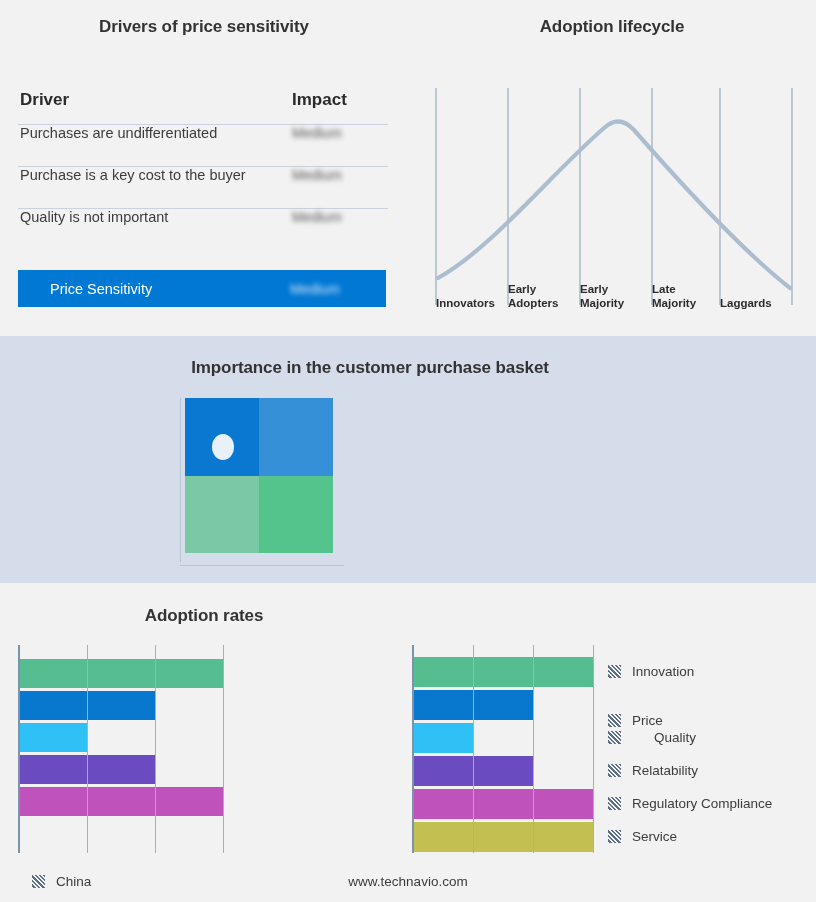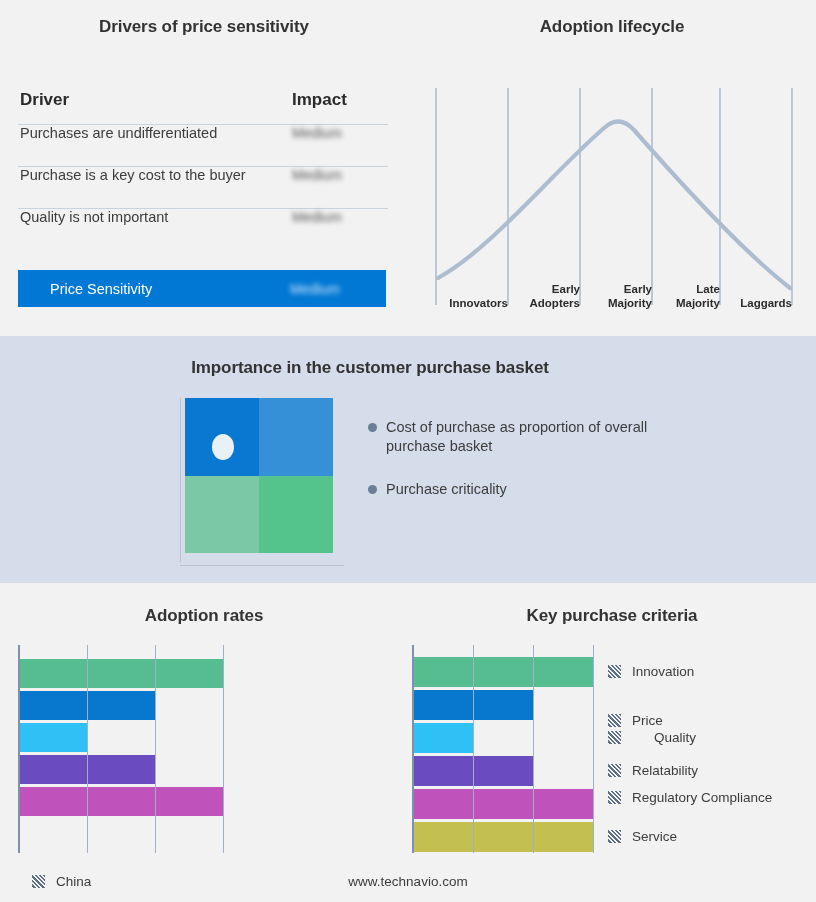--- a/index.html
+++ b/index.html
@@ -66,21 +66,21 @@
 
   
   .lifecycle { position: absolute; left: 408px; top: 0; width: 408px; height: 336px; }
   .lifecycle .panel-title { position: absolute; top: 17px; left: 0; width: 408px; }
   .lc-plot { position: absolute; left: 24px; top: 80px; width: 364px; height: 232px; }
   .lc-svg { position: absolute; left: 0; top: 0; }
   .lc-labels { position: absolute; left: 0; top: 0; width: 364px; height: 232px; }
   .lc-label {
     position: absolute; bottom: 2px;
     font-size: 11.5px; font-weight: bold; color: #2b2b2b;
-    text-align: right; line-height: 13.5px;
+    text-align: left; line-height: 13.5px;
   }
 
   
   .basket { position: absolute; left: 0; top: 336px; width: 728px; height: 247px; }
   .basket .panel-title { position: absolute; top: 22px; left: 0; width: 740px; }
   .quad-wrap { position: absolute; left: 180px; top: 62px; width: 160px; height: 168px; }
   .quad-axis-y { position: absolute; left: 0; top: 0; width: 1px; height: 164px; background: #b8c4d4; }
   .quad-axis-x { position: absolute; left: 0; bottom: 0; width: 164px; height: 1px; background: #b8c4d4; }
   .quad-grid {
     position: absolute; left: 5px; top: 0;
@@ -224,30 +224,20 @@
       <div class="quad-axis-x"></div>
       <div class="quad-grid">
         <div class="quad-cell" style="background:#0a78d1;"></div>
         <div class="quad-cell" style="background:#3590d8;"></div>
         <div class="quad-cell" style="background:#7ac8a4;"></div>
         <div class="quad-cell" style="background:#55c48c;"></div>
       </div>
       <div class="quad-marker"></div>
     </div>
 
-    <div class="basket-legend">
-      <div class="bl-item">
-        <span class="bl-dot"></span>
-        <span class="bl-text">Cost of purchase as proportion of overall purchase basket</span>
-      </div>
-      <div class="bl-item">
-        <span class="bl-dot"></span>
-        <span class="bl-text">Purchase criticality</span>
-      </div>
-    </div>
   </div>
 
   <div class="barpanel barpanel-left">
     <div class="panel-title">Adoption rates</div>
     <div class="chart-area" style="left:18px; top:62px;flex-direction:column;">
       <div class="plot" id="plot-adoption" style="width:204px; height:208px;">
         <div class="bars" id="bars-adoption">
             <div class="bar" style="top: 14px; height: 29px; width: 204px; background: rgb(85, 189, 143);"></div>
             <div class="bar" style="top: 46px; height: 29px; width: 136px; background: rgb(8, 120, 206);"></div>
             <div class="bar" style="top: 78px; height: 29px; width: 68px; background: rgb(47, 192, 245);"></div>
@@ -277,21 +267,20 @@
           </div>
           <div class="lg-item" style="top: 148.5px; gap: 20px;">
             <span class="lg-swatch"></span>
             <span class="lg-text">US</span>
           </div>
         </div>
     </div>
   </div>
 
   <div class="barpanel barpanel-right">
-    <div class="panel-title">Key purchase criteria</div>
     <div class="chart-area" style="left:4px; top:62px;">
       <div class="plot" id="plot-criteria" style="width:180px; height:208px;">
         <div class="bars" id="bars-criteria">
             <div class="bar" style="top: 12px; height: 30px; width: 180px; background: rgb(85, 189, 143);"></div>
             <div class="bar" style="top: 45px; height: 30px; width: 120px; background: rgb(8, 120, 206);"></div>
             <div class="bar" style="top: 78px; height: 30px; width: 60px; background: rgb(47, 192, 245);"></div>
             <div class="bar" style="top: 111px; height: 30px; width: 120px; background: rgb(106, 76, 192);"></div>
             <div class="bar" style="top: 144px; height: 30px; width: 180px; background: rgb(192, 82, 187);"></div>
             <div class="bar" style="top: 177px; height: 30px; width: 180px; background: rgb(195, 191, 80);"></div>
           </div>
@@ -309,21 +298,21 @@
             <span class="lg-text">Price</span>
           </div>
           <div class="lg-item" style="top: 85px; gap: 22px;">
             <span class="lg-swatch"></span>
             <span class="lg-text">Quality</span>
           </div>
           <div class="lg-item" style="top: 118px;">
             <span class="lg-swatch"></span>
             <span class="lg-text">Relatability</span>
           </div>
-          <div class="lg-item" style="top: 145px;">
+          <div class="lg-item" style="top: 151px;">
             <span class="lg-swatch"></span>
             <span class="lg-text">Regulatory Compliance</span>
           </div>
           <div class="lg-item" style="top: 184px;">
             <span class="lg-swatch"></span>
             <span class="lg-text">Service</span>
           </div>
         </div>
     </div>
   </div>

